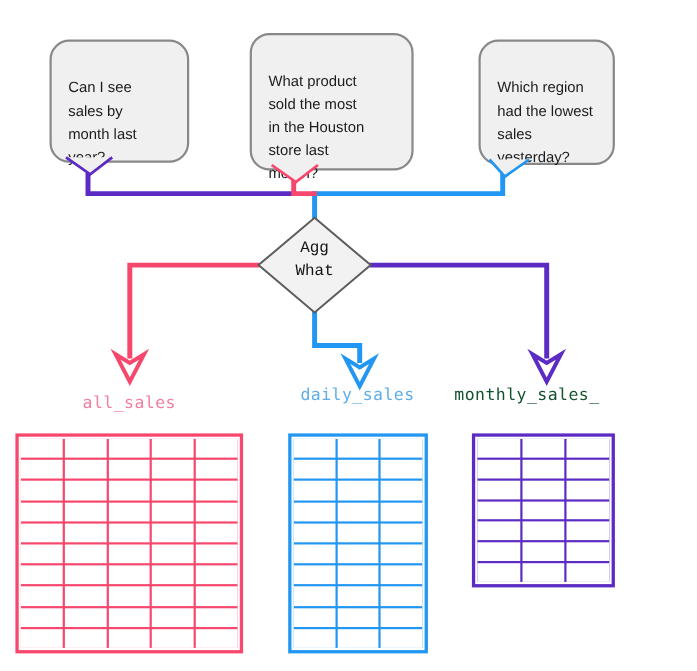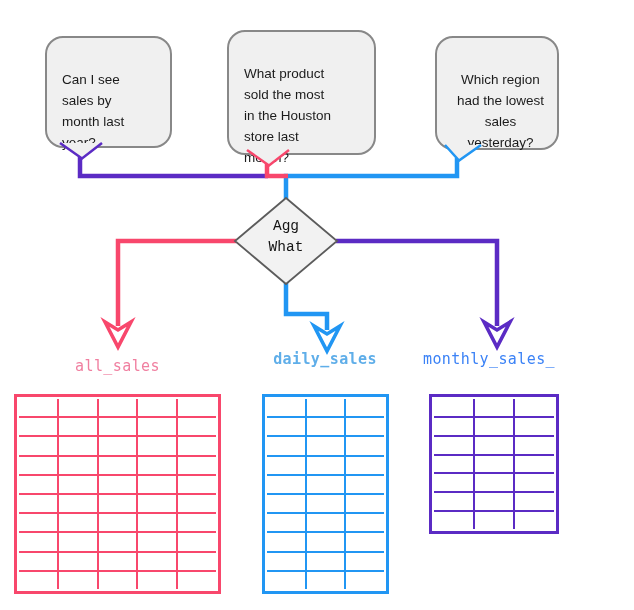--- a/index.html
+++ b/index.html
@@ -63,44 +63,44 @@
     <span>What product
 sold the most
 in the Houston
 store last
 month?</span>
     <svg class="tail" style="left:15px;" viewBox="0 0 48 17">
       <path d="M 3 0 L 25 15.5 L 45 0" fill="#F0F0F0" stroke-width="2.5" stroke="#F8476C"></path>
     </svg>
   </div>
 
-  <div class="bubble" style="left:435px;top:36px;width:124px;height:114px;text-align:center;">
+  <div class="bubble" style="left:435px;top:36px;width:124px;height:114px;">
     <span>Which region
 had the lowest
 sales
 yesterday?</span>
     <svg class="tail" style="left:0px;" viewBox="0 0 48 17">
       <path d="M 8 0 L 22 15.5 L 44 0" fill="#F0F0F0" stroke-width="2.5" stroke="#2196F3"></path>
     </svg>
   </div>
 
   <div class="diamond-label">
     <div>Agg</div>
     <div>What</div>
   </div>
 
   <div class="tbl-label" style="left: 14px; top: 357px; width: 207px; color: rgb(240, 127, 160);">
     <div>all_sales</div>
   </div>
 
-  <div class="tbl-label" style="left: 250px; top: 350px; width: 150px; color: rgb(95, 174, 233); font-weight: bold;">
+  <div class="tbl-label" style="left: 250px; top: 350px; width: 150px; color: rgb(95, 174, 233);">
     <div>daily_sales</div>
   </div>
 
-  <div class="tbl-label" style="left: 414px; top: 350px; width: 150px; color: #3b82f6;">
+  <div class="tbl-label" style="left: 404px; top: 350px; width: 150px; color: #14532d;">
     <div>monthly_sales_</div>
   </div>
 
   <div class="table" style="left: 14px; top: 394px; width: 207px; height: 200px; border-color: rgb(248, 71, 108);">
     <div class="grid" style="background-color: rgb(248, 71, 108); grid-template-columns: repeat(5, 1fr); grid-template-rows: repeat(10, 1fr);">
         <div class="cell"></div>
         <div class="cell"></div>
         <div class="cell"></div>
         <div class="cell"></div>
         <div class="cell"></div>

